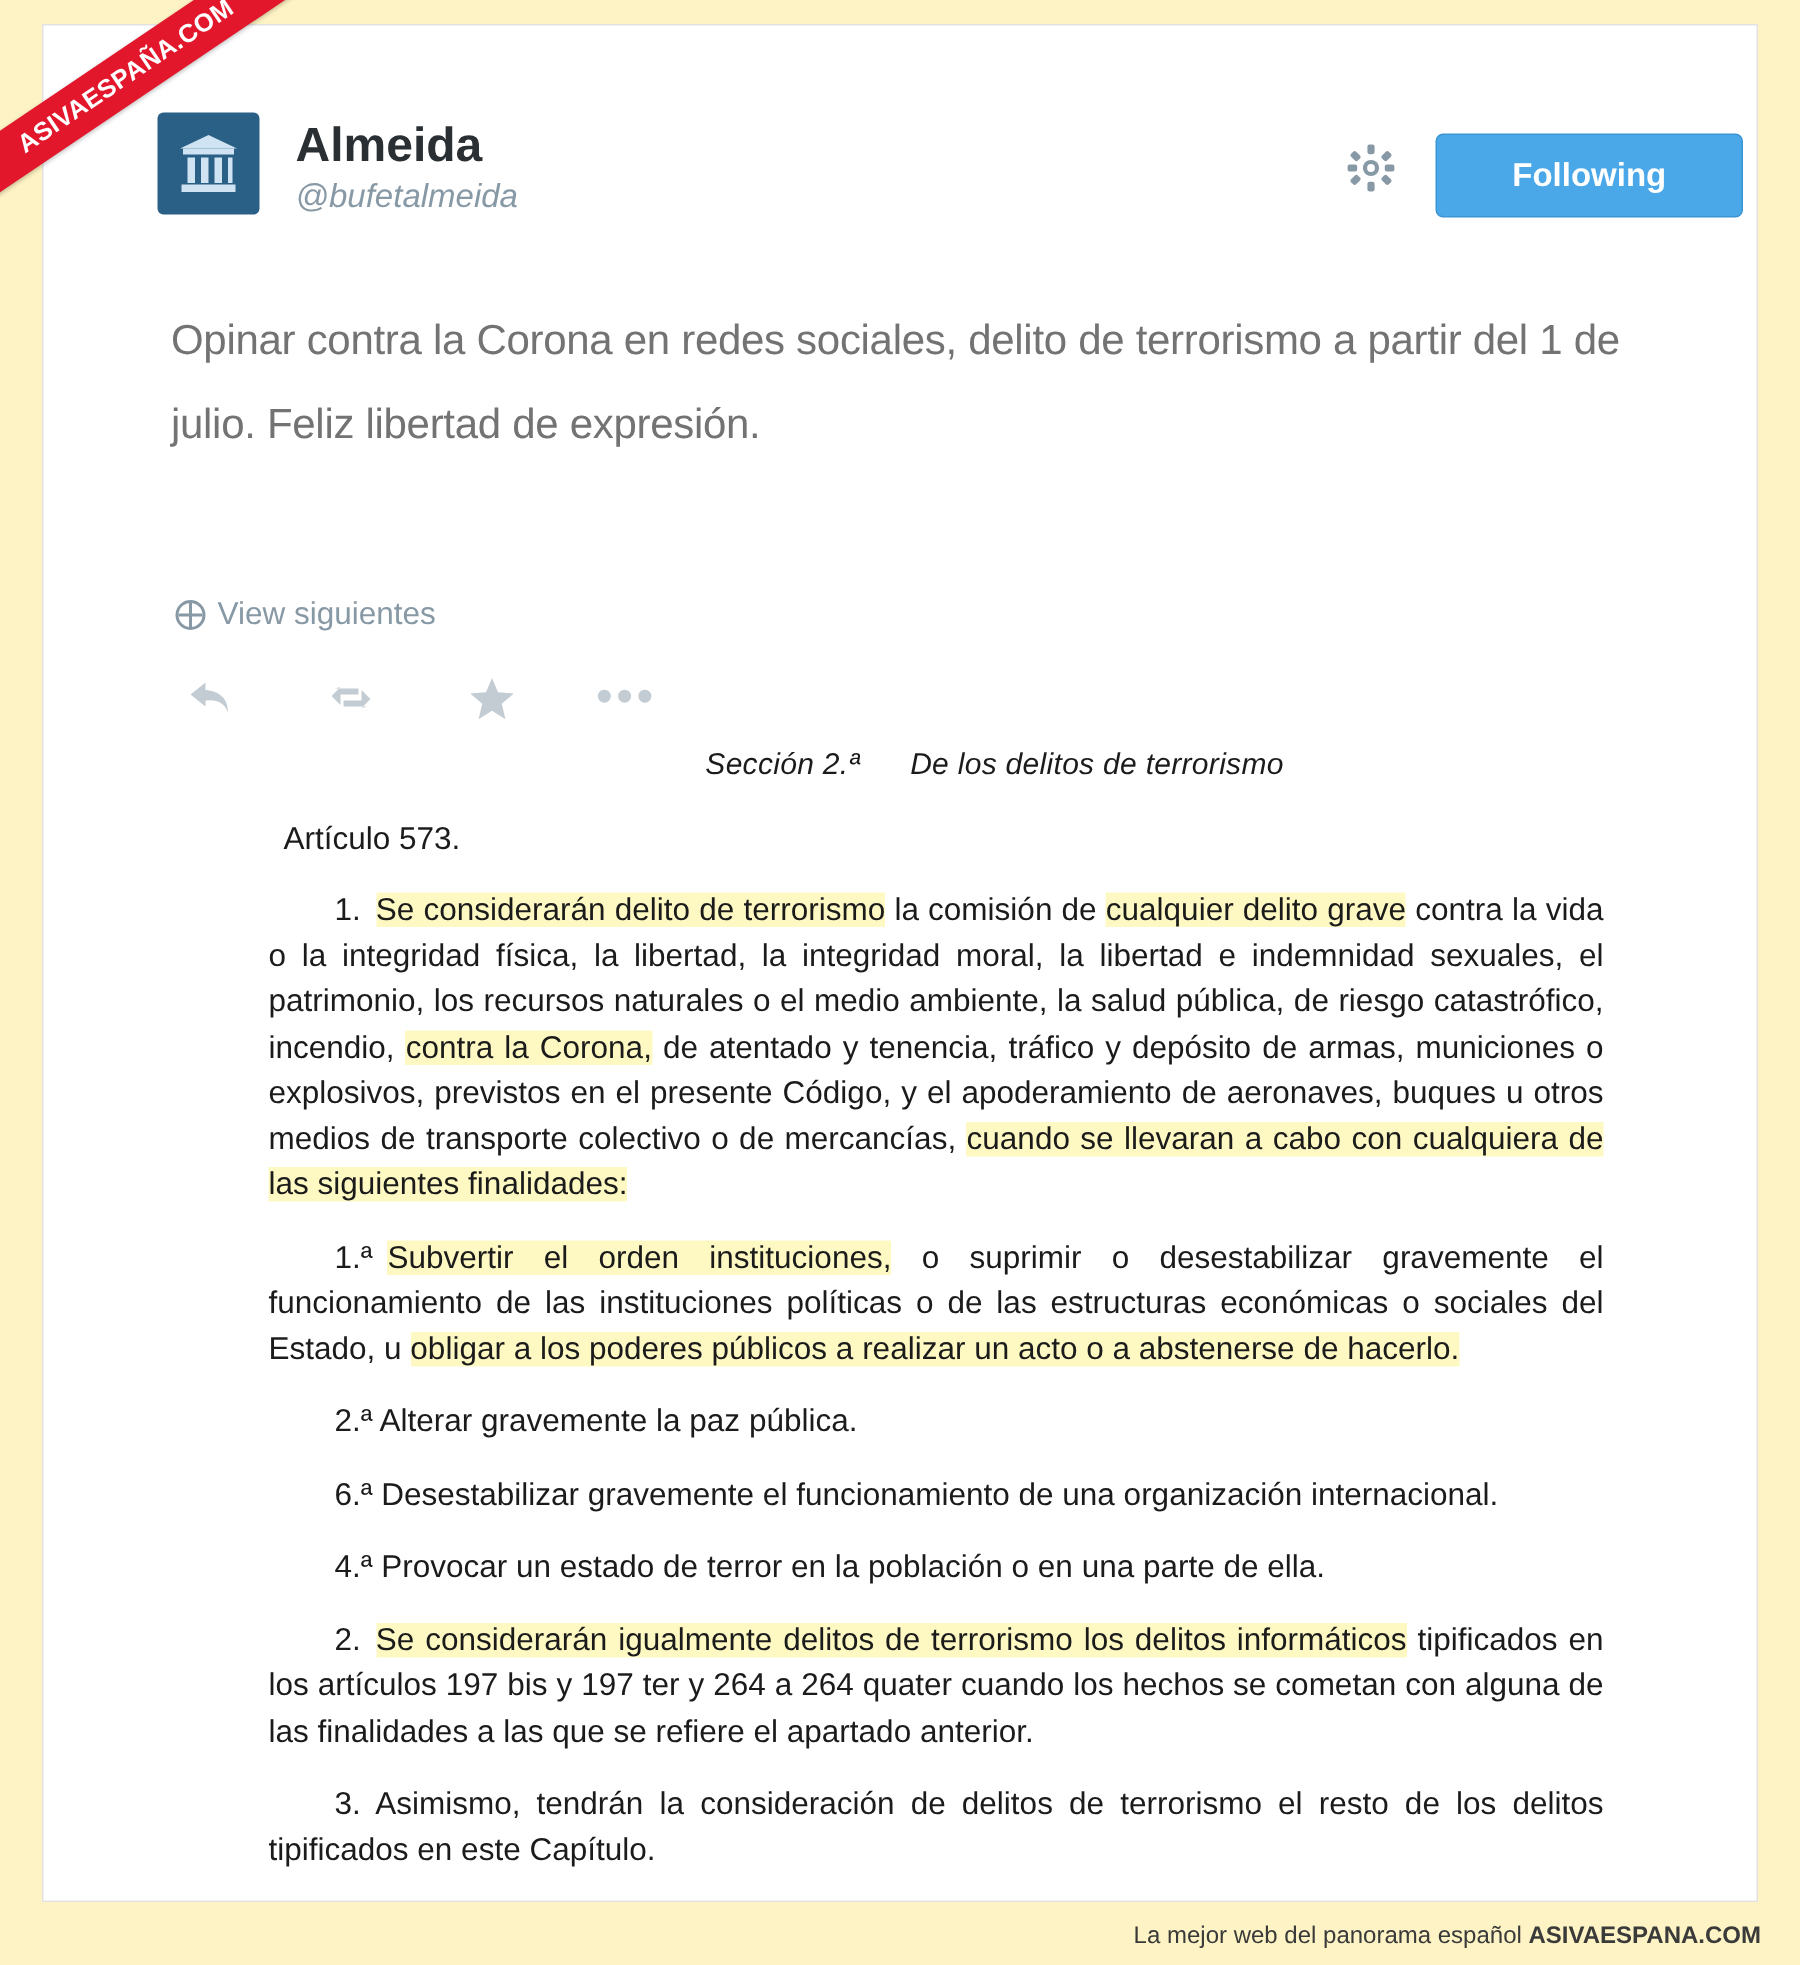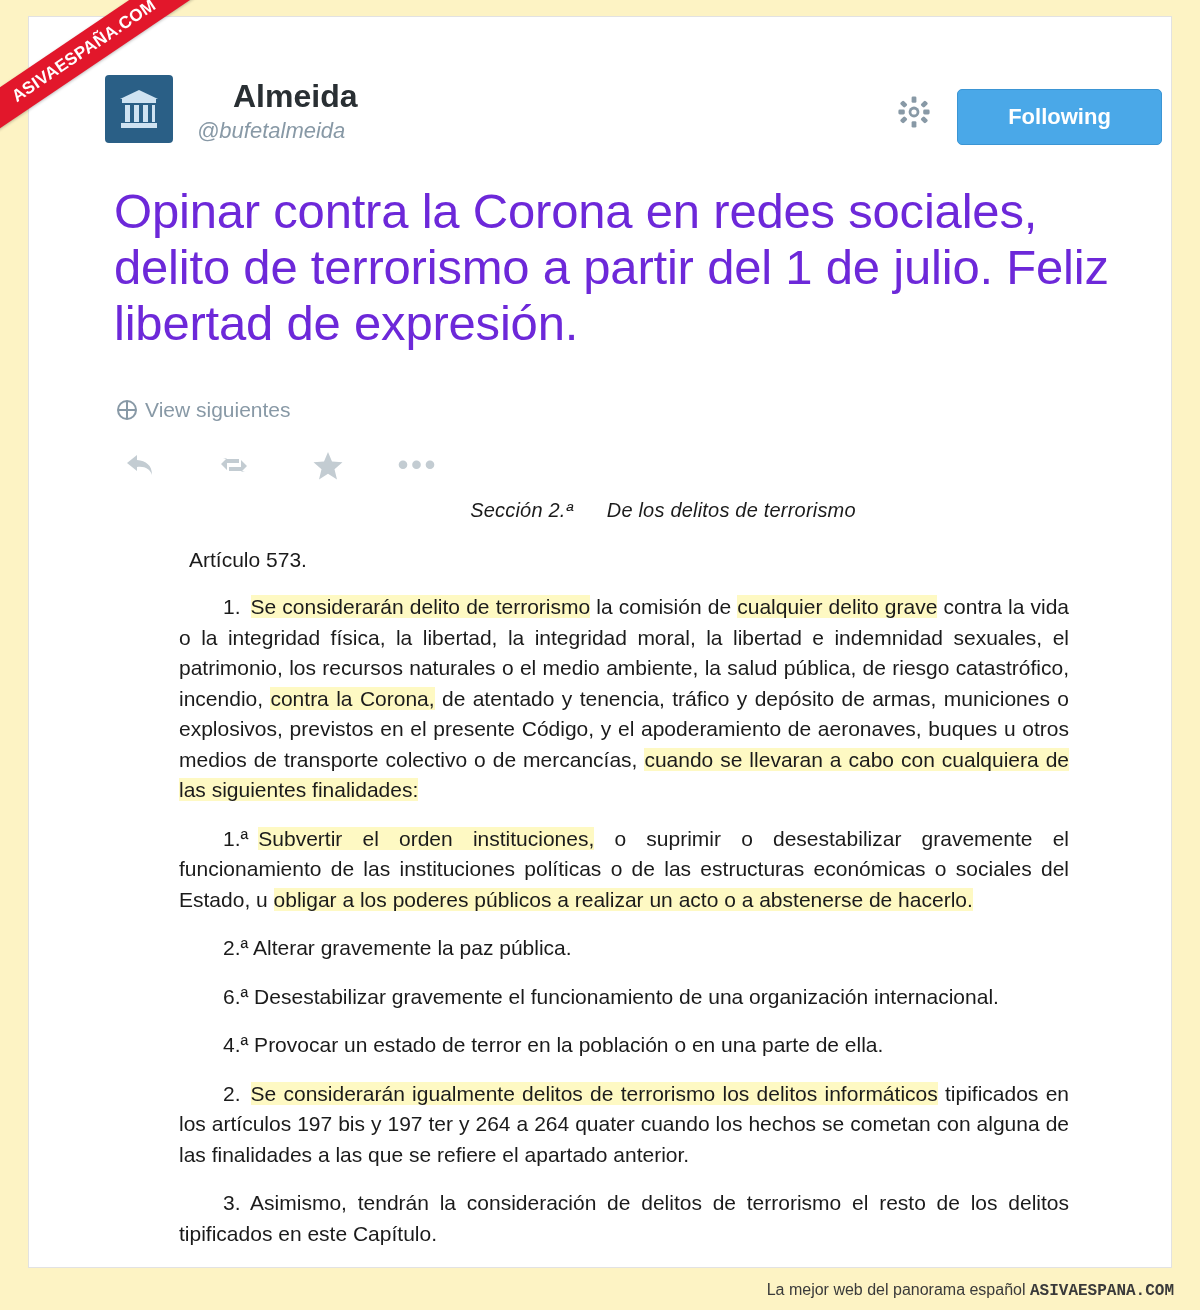--- a/index.html
+++ b/index.html
@@ -92,21 +92,20 @@
     position: absolute;
     left: 168px;
     top: 60px;
   }
   .display-name {
     font-size: 32px;
     font-weight: bold;
     color: #292f33;
     line-height: 38px;
     font-family: "Liberation Sans", sans-serif;
-    margin-left: 36px;
   }
   .handle {
     font-size: 22px;
     color: #8899a6;
     line-height: 28px;
     margin-top: 2px;
     font-style: italic;
   }
 
   .gear-btn {
@@ -137,25 +136,25 @@
     align-items: center;
     justify-content: center;
     cursor: pointer;
     box-sizing: border-box;
   }
 
   
   .tweet-text {
     position: absolute;
     left: 85px;
-    top: 166px;
+    top: 182px;
     width: 1010px;
-    font-size: 49px;
+    font-size: 28px;
     line-height: 56px;
-    color: #6d28d9;
+    color: #737373;
     font-family: "Liberation Sans", sans-serif;
     letter-spacing: -0.2px;
   }
 
   .translation {
     position: absolute;
     left: 88px;
     top: 381px;
     display: flex;
     align-items: center;
@@ -261,21 +260,21 @@
 
   
   .footer {
     position: absolute;
     right: 26px;
     bottom: 10px;
     font-size: 16px;
     color: #3a3a3a;
     font-family: "Liberation Sans", sans-serif;
   }
-  .footer .brand { font-weight: bold; font-family: Liberation Mono, monospace; }
+  .footer .brand { font-weight: bold; }
 </style>
 </head>
 <body>
 
 <div class="page-frame"></div>
 
 <div class="card">
 
   <div class="tweet-header">
 

